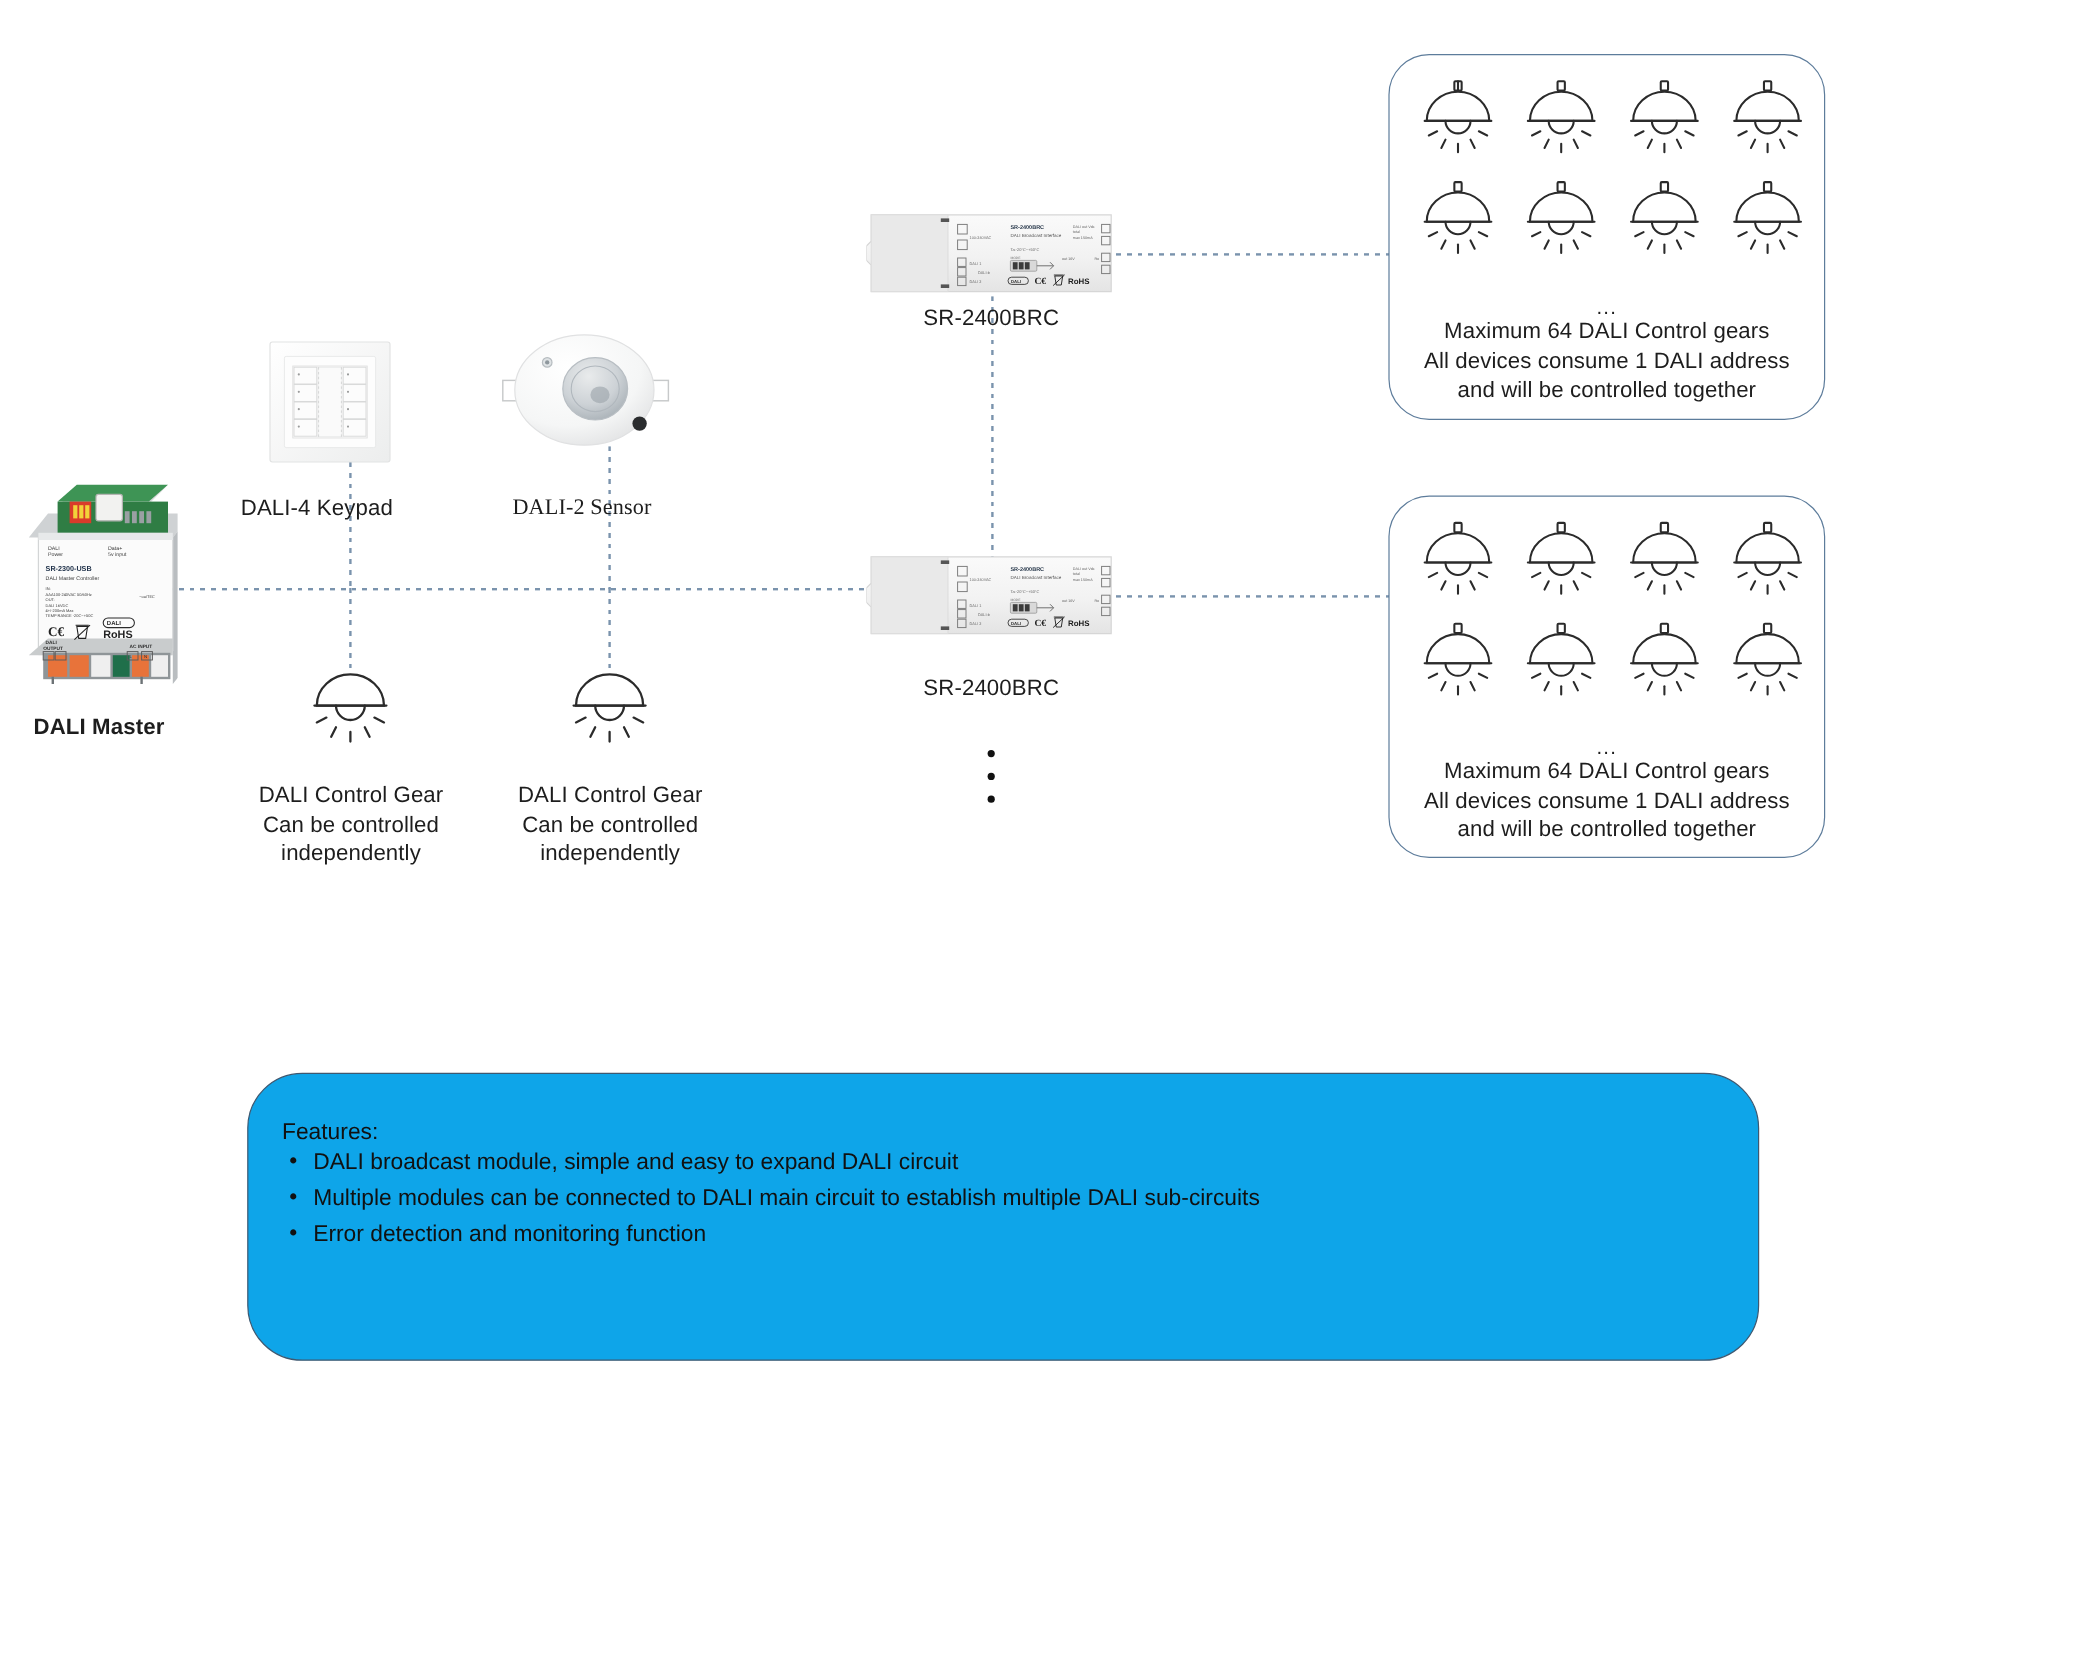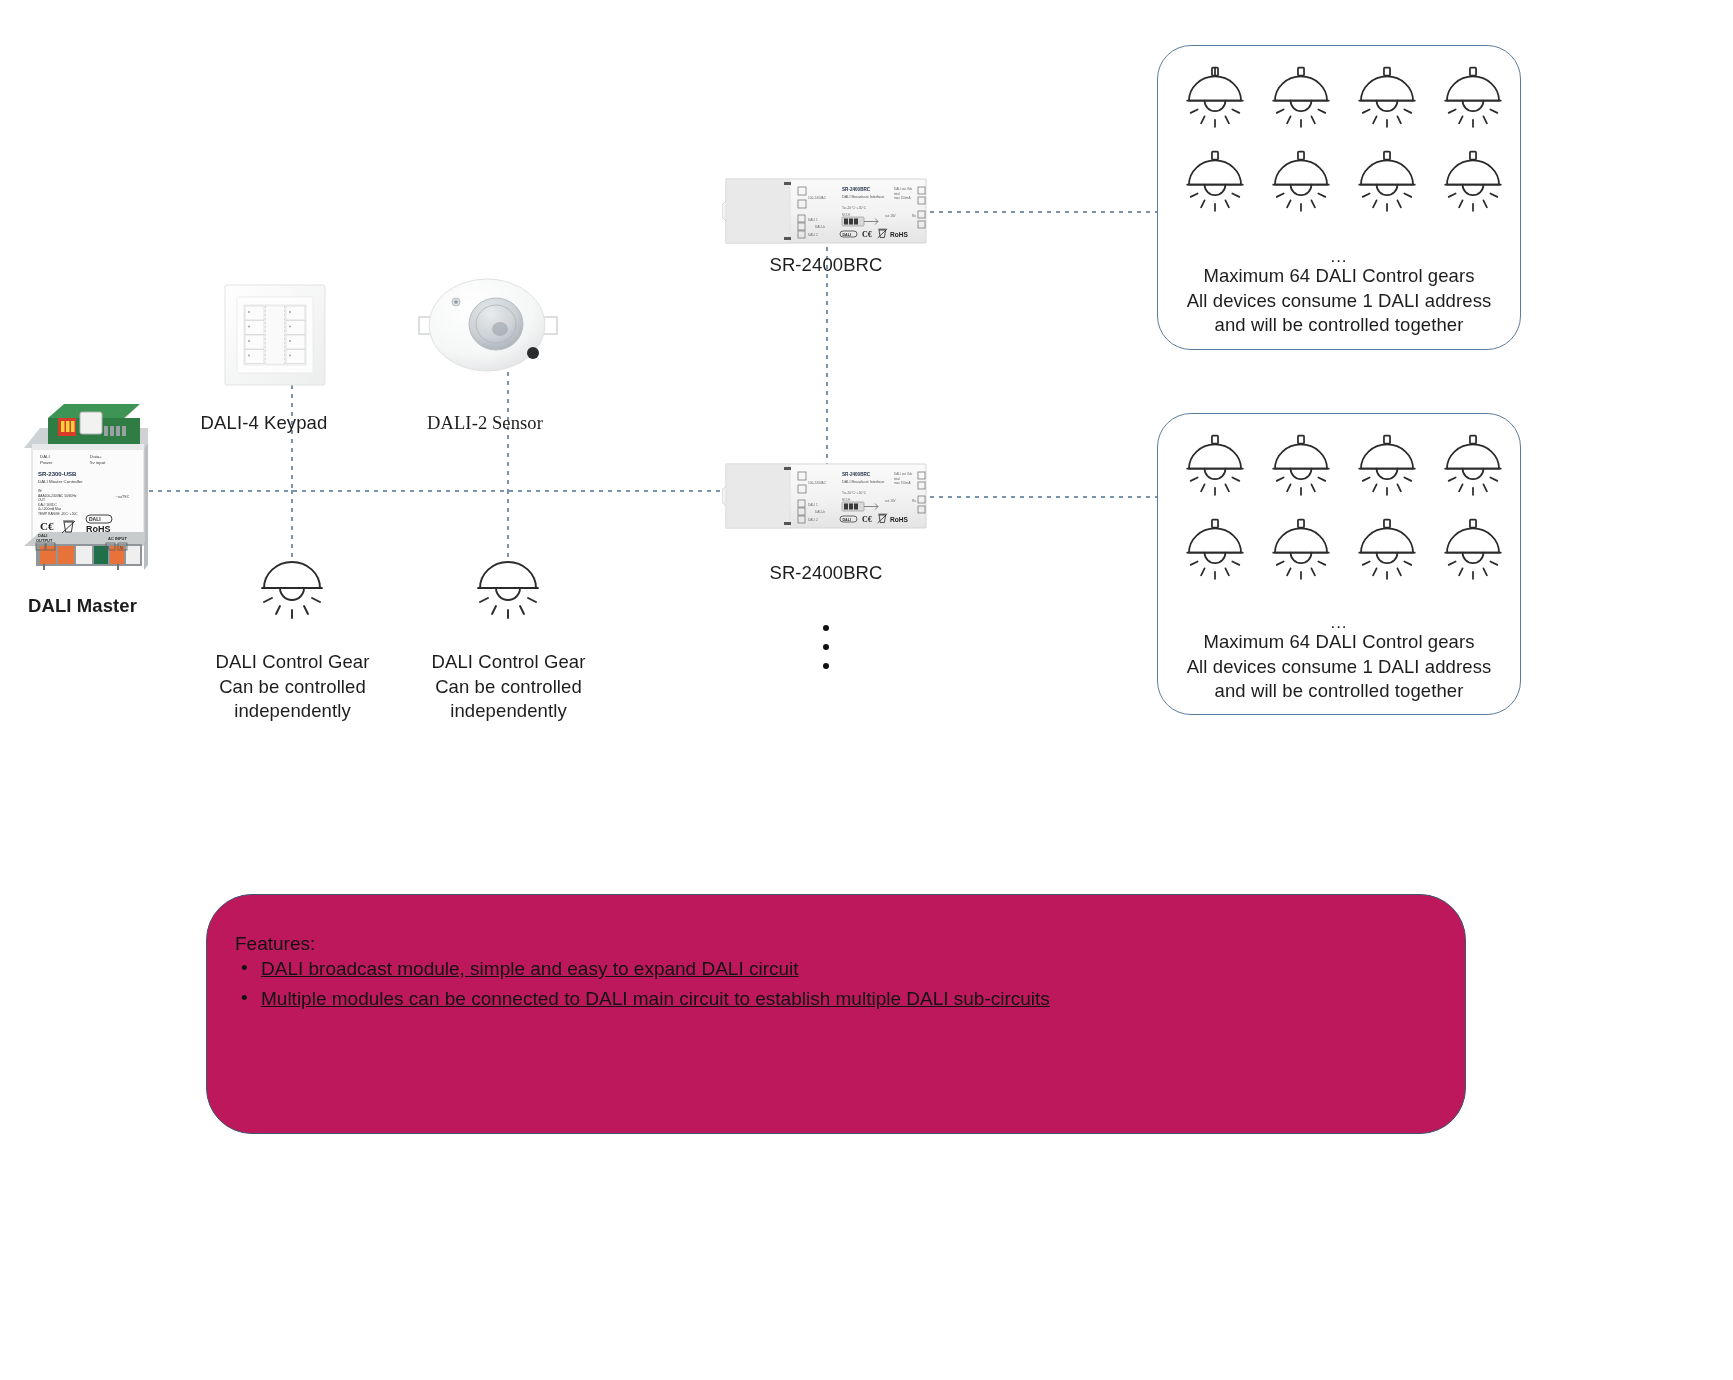--- a/index.html
+++ b/index.html
@@ -40,36 +40,35 @@
   .groupbox {
     position: absolute;
     border: 1.4px solid #5d7c9b;
     border-radius: 34px;
     background: #ffffff;
   }
   .featurebox {
     position: absolute;
     border: 1.4px solid #3e5870;
     border-radius: 46px;
-    background: #be185d;
+    background: #0ea5e9;
   }
 
   
   .lampwrap { position: absolute; }
 
   
   .feat-title { font-size: 19px; color: #111; margin-bottom: 3px; }
   ul.feat { list-style: none; margin: 0; padding: 0; }
   ul.feat li {
     font-size: 19px;
     color: #111;
     line-height: 1.11;
     padding: 0 0 9px 26px;
     position: relative;
-    text-decoration: underline;
   }
   ul.feat li::before {
     content: "\2022";
     position: absolute;
     left: 6px; top: -1px;
     font-size: 19px;
     color: #111;
   }
 
   
@@ -701,17 +700,18 @@
 All devices consume 1 DALI address
 and will be controlled together</div>
   </div>
 
   <div class="featurebox" style="left:206px; top:894px; width:1260px; height:240px;">
     <div style="padding:38px 0 0 28px;">
       <div class="feat-title">Features:</div>
       <ul class="feat">
         <li>DALI broadcast module, simple and easy to expand DALI circuit</li>
         <li>Multiple modules can be connected to DALI main circuit to establish multiple DALI sub-circuits</li>
+        <li>Error detection and monitoring function</li>
       </ul>
     </div>
   </div>
 
 </div>
 
 </body></html>

